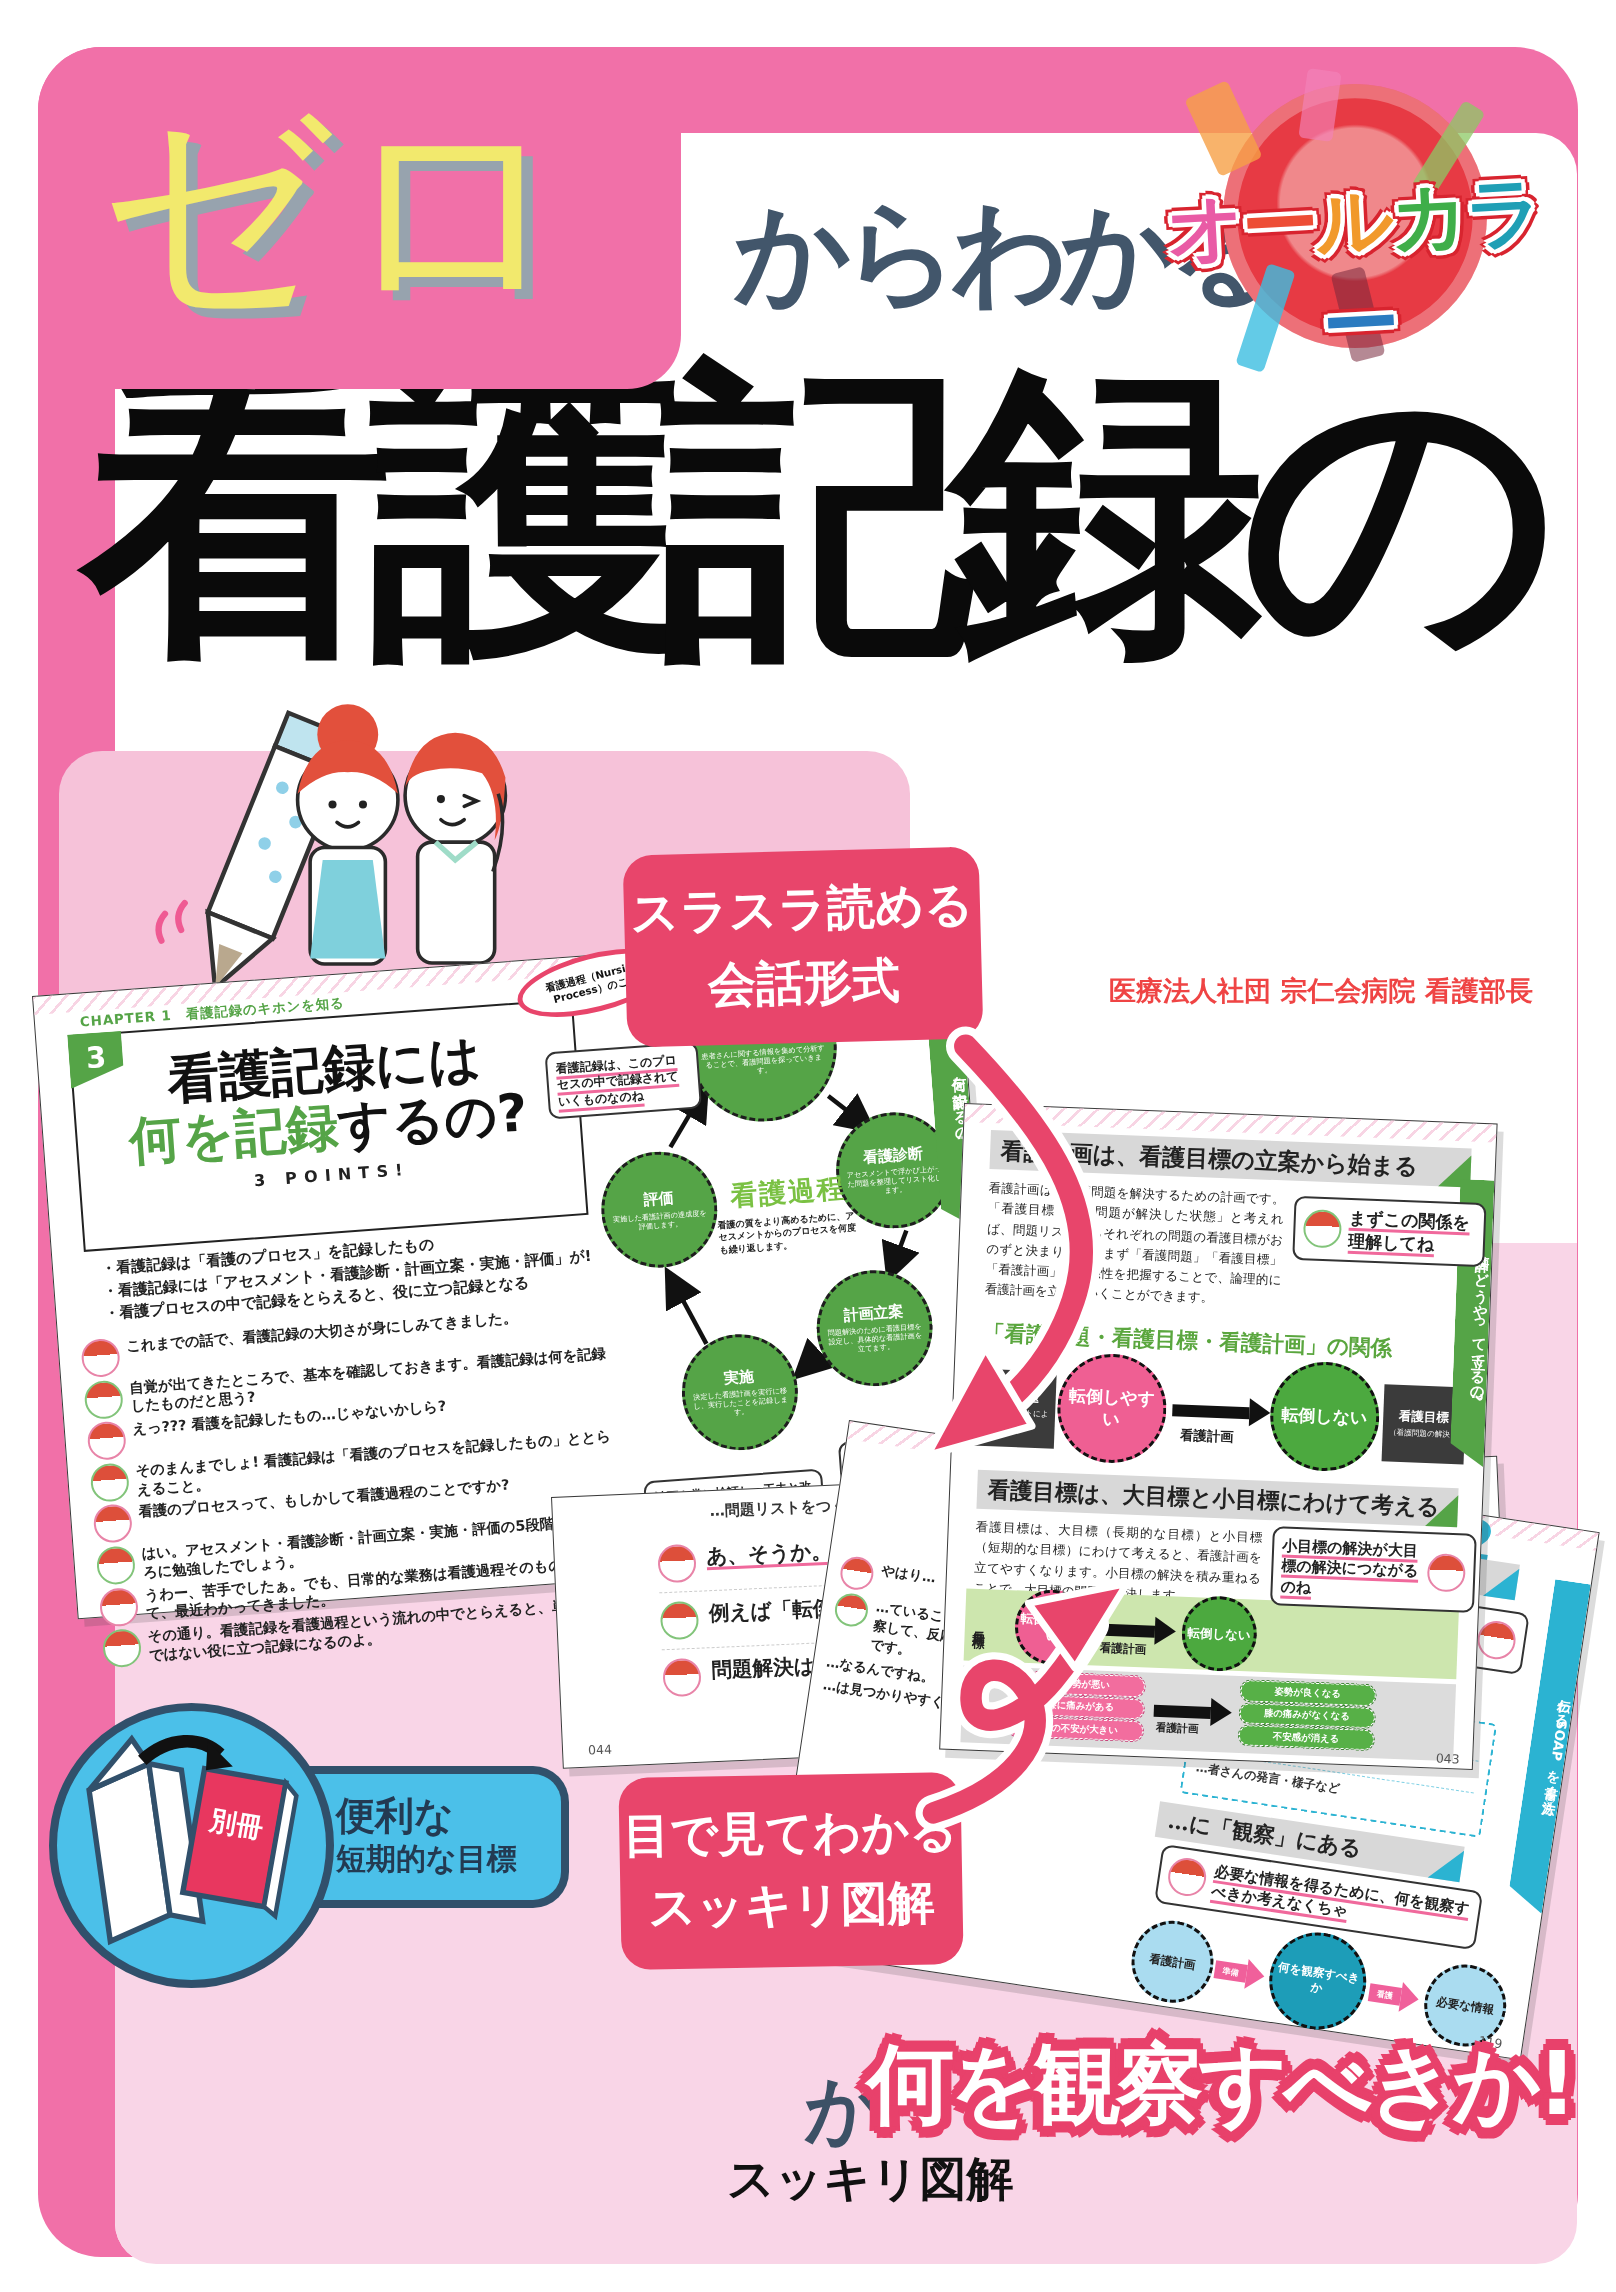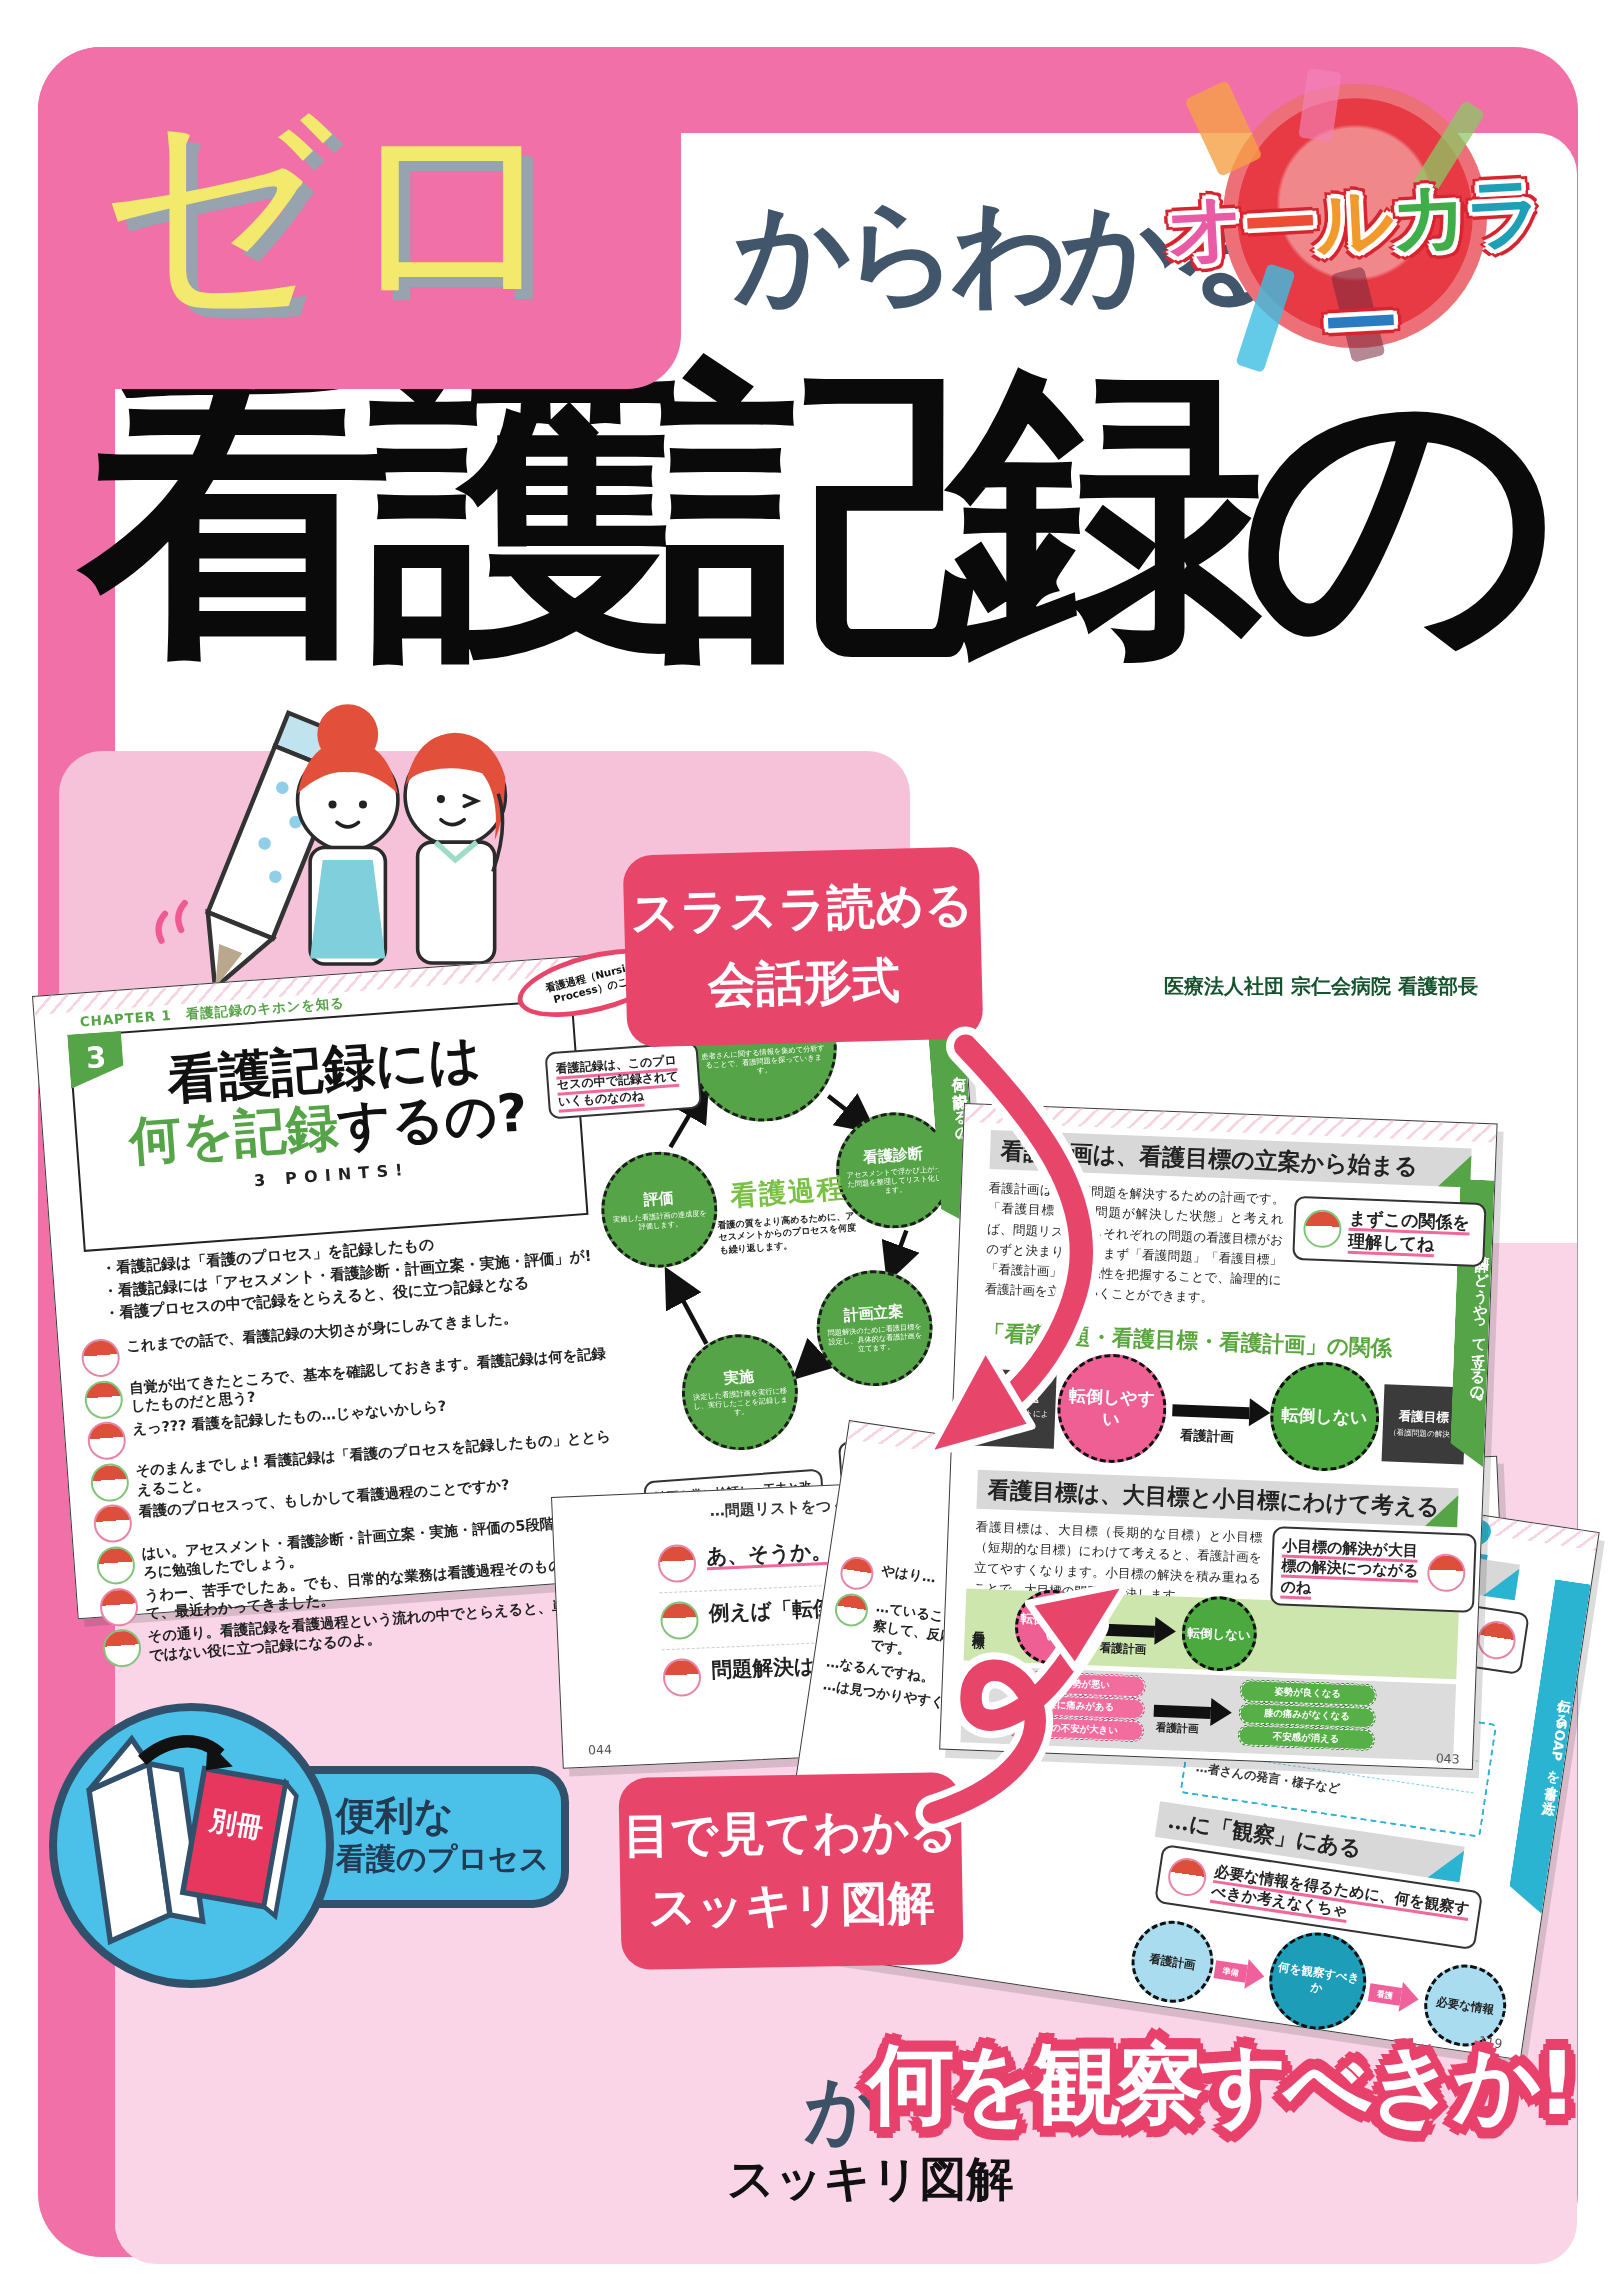--- a/index.html
+++ b/index.html
@@ -39,21 +39,21 @@
   .title1{position:absolute;left:81px;top:331px;font-size:313px;font-weight:900;color:#0a0a0a;letter-spacing:-23px;z-index:3;line-height:1.15}
   .title2{position:absolute;left:770px;top:682px;font-size:253px;font-weight:900;color:#0a0a0a;letter-spacing:-3.6px;z-index:3;line-height:1.15}
 
   
   .callout{background:#e8456b;border-radius:29px;color:#fff;font-weight:800;text-align:center;z-index:20;line-height:1.55}
   .callout1{position:absolute;left:625px;top:851px;width:356px;height:172px;font-size:48px;padding-top:19.7px;transform:rotate(-1.5deg)}
   .callout2{position:absolute;left:620px;top:1775px;width:342px;height:170px;font-size:47px;padding-top:21.5px;transform:rotate(-1deg)}
 
   
   .sup{position:absolute;left:1097px;top:973px;width:448px;text-align:center;z-index:4}
-  .sup-affil{font-size:20px;font-weight:700;color:#14532d}
+  .sup-affil{font-size:27px;font-weight:700;color:#ef4444}
   .sup-name{font-size:66px;font-weight:900;color:#111;letter-spacing:5.4px}
   .sup-role{font-size:34px;font-weight:600;color:#111}
 
   
   .sheet{position:absolute;background:#fff;border:1.8px solid #3a3a3a;box-shadow:6.3px 8px 0 rgba(60,60,60,.18)}
   .hatch{position:absolute;left:0;top:0;width:100%;height:18px;
     background:repeating-linear-gradient(135deg,#f6cadd 0 2.7px,transparent 2.7px 11.6px);opacity:.8}
   .pn{position:absolute;font-size:12.5px;color:#555}
   .tab{position:absolute;color:#fff;writing-mode:vertical-rl;text-align:center;font-weight:700;
        clip-path:polygon(0 0,100% 0,100% 100%,0 calc(100% - 23px))}
@@ -455,21 +455,21 @@
     <path d="M1078,1168 C1168,1262 1232,1352 1198,1452 C1178,1512 1142,1552 1104,1580" fill="none" stroke="#fff" stroke-width="44" stroke-linecap="round"></path>
     <path d="M1078,1168 C1168,1262 1232,1352 1198,1452 C1178,1512 1142,1552 1104,1580" fill="none" stroke="#e8456b" stroke-width="26" stroke-linecap="round"></path>
     <polygon points="1035,1625 1152,1592 1100,1505" fill="#e8456b" stroke="#fff" stroke-width="8" stroke-linejoin="round"></polygon>
     <path d="M1042,2024 C1128,1996 1172,1944 1150,1896 C1130,1852 1082,1856 1084,1898 C1086,1936 1136,1924 1176,1876 C1196,1852 1208,1832 1218,1814" fill="none" stroke="#fff" stroke-width="40" stroke-linecap="round"></path>
     <path d="M1042,2024 C1128,1996 1172,1944 1150,1896 C1130,1852 1082,1856 1084,1898 C1086,1936 1136,1924 1176,1876 C1196,1852 1208,1832 1218,1814" fill="none" stroke="#e8456b" stroke-width="24" stroke-linecap="round"></path>
     <polygon points="1258,1768 1148,1790 1200,1862" fill="#e8456b" stroke="#fff" stroke-width="8" stroke-linejoin="round"></polygon>
   </svg>
 
   <div class="bk-ribbon">
     <span class="r1">便利な</span>
-    <span class="r2">看護のプロセス</span>
+    <span class="r2">短期的な目標</span>
   </div>
   <div class="bk-circle">
     <svg width="253" height="253" viewBox="0 0 282 282">
       <g transform="rotate(-8 100 150)">
         <polygon points="45,80 115,60 115,230 45,250" fill="#fff" stroke="#31506b" stroke-width="6"></polygon>
         <polygon points="115,60 150,72 150,242 115,230" fill="#fff" stroke="#31506b" stroke-width="6"></polygon>
         <polygon points="45,80 100,30 115,60" fill="#fff" stroke="#31506b" stroke-width="6"></polygon>
       </g>
       <g transform="rotate(10 190 150)">
         <rect x="150" y="70" width="92" height="140" fill="#e8375f" stroke="#31506b" stroke-width="6"></rect>

